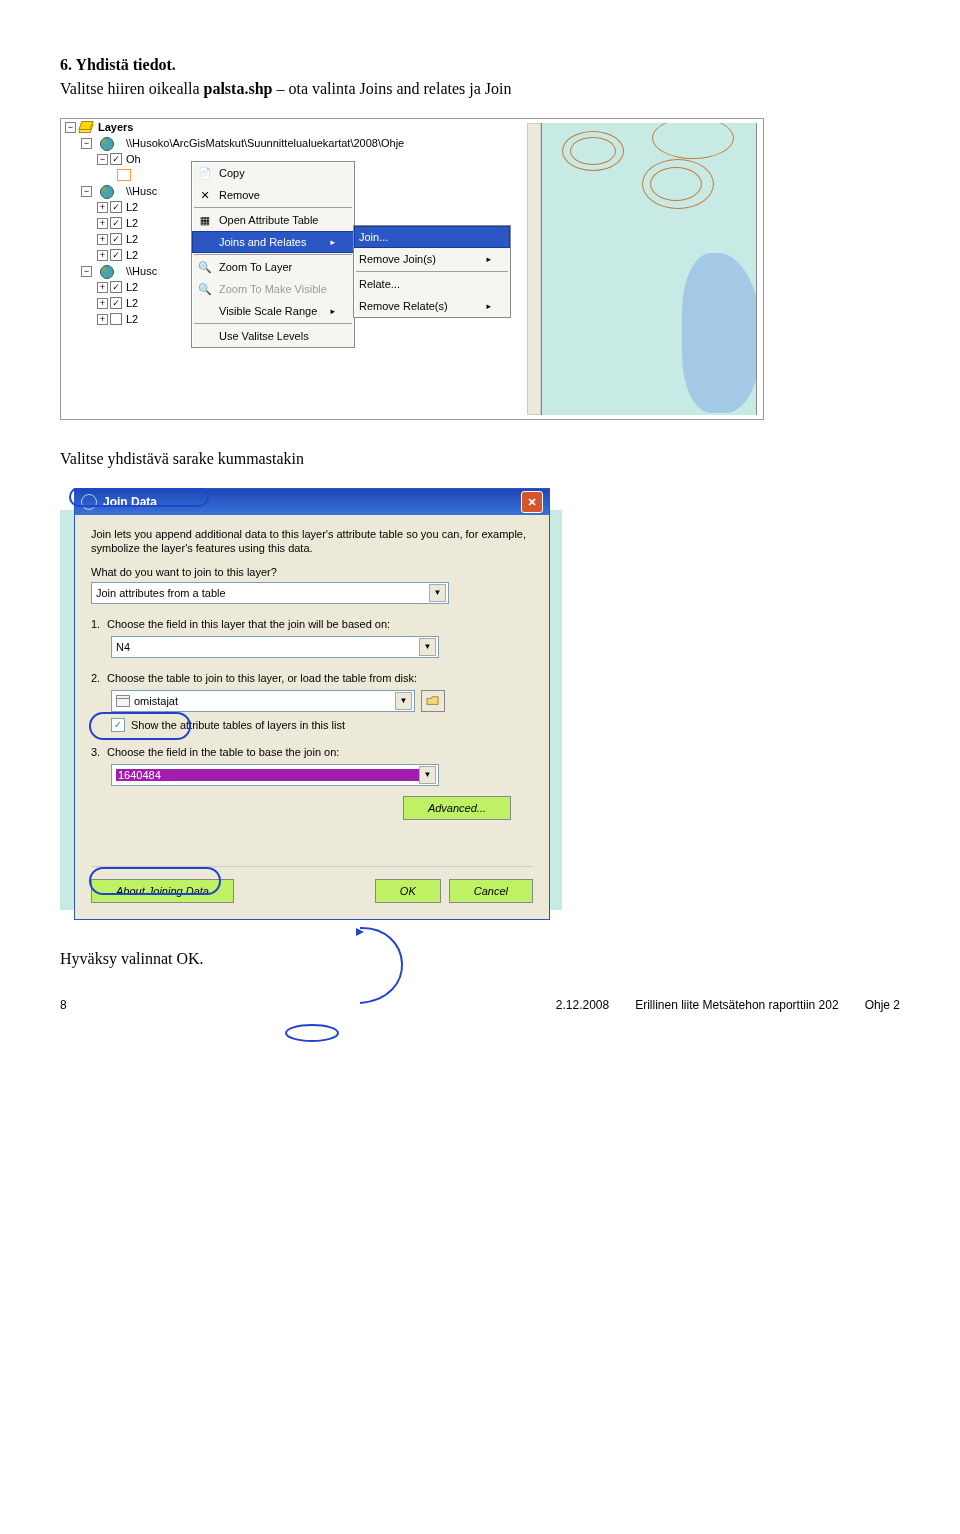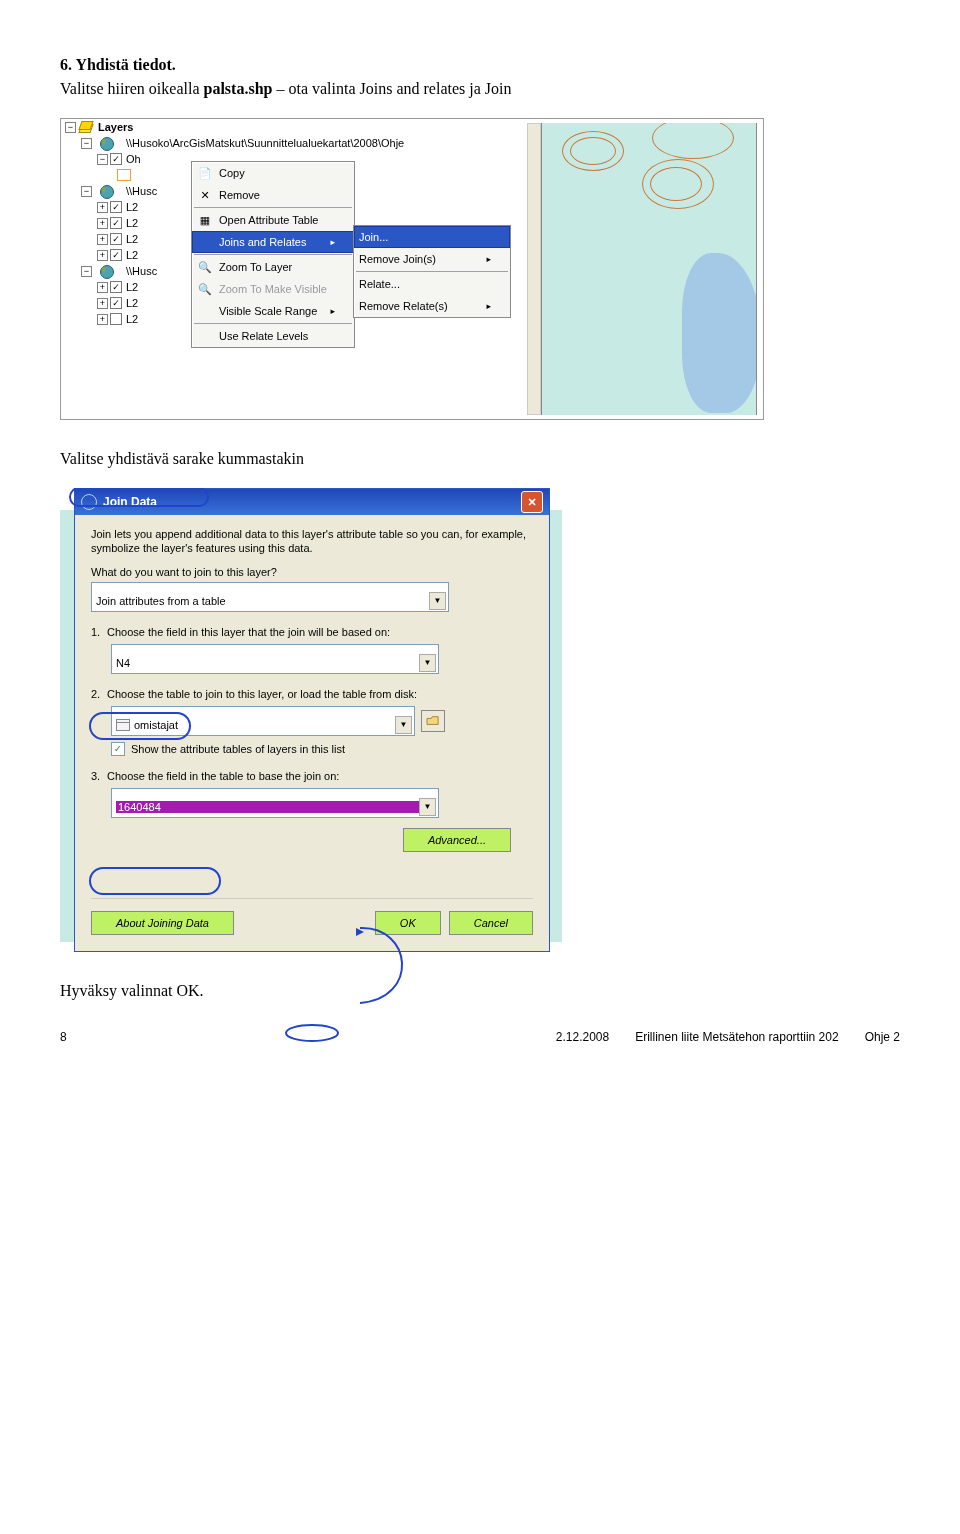--- a/index.html
+++ b/index.html
@@ -52,21 +52,21 @@
 .join-wrap { position:relative; width:502px; font-family:Tahoma,Arial,sans-serif; font-size:11px; }
 .jd-backdrop { position:absolute; left:0; right:0; top:22px; bottom:10px; background:#c7eae4; }
 .jd-dlg { position:relative; width:474px; margin-left:14px; background:#ece9d8; border:1px solid #2a57c3; }
 .jd-title { height:26px; background:linear-gradient(#1e47b8,#3a72d8); color:#fff; display:flex; align-items:center; padding:0 6px; font-weight:bold; font-size:12px; }
 .jd-title .jd-ico { width:16px; height:16px; margin-right:6px; position:relative; }
 .jd-title .jd-ico::before { content:""; position:absolute; left:0; top:0; width:14px; height:14px; border:1px solid #b2cef7; border-radius:50%; }
 .jd-close { margin-left:auto; width:20px; height:20px; background:#d7552e; border:1px solid #fff; border-radius:3px; color:#fff; display:flex; align-items:center; justify-content:center; font-weight:bold; font-size:11px; }
 .jd-body { padding:12px 16px 16px 16px; }
 .jd-expl { color:#000; line-height:1.3; margin-bottom:10px; }
 .jd-label { margin-bottom:4px; }
-.jd-combo { height:20px; border:1px solid #7f9db9; background:#fff; display:flex; align-items:center; padding:8px 2px 0 4px; }
+.jd-combo { height:20px; border:1px solid #7f9db9; background:#fff; display:flex; align-items:center; padding:0 2px 0 4px; }
 .jd-combo .val { flex:1; }
 .jd-combo .arrow, .open-btn .arrow { width:15px; height:16px; background:#ece9d8; border:1px solid #aaa; display:flex; align-items:center; justify-content:center; font-size:8px; }
 .jd-combo.sel .val { background:#a21caf; color:#fff; padding:0 2px; }
 .ol { margin:0; padding:0; list-style:none; }
 .ol > li { margin:14px 0 8px 0; }
 .ol .num { display:inline-block; width:16px; }
 .ol .step-text { display:inline; }
 .ol .inner { margin-top:6px; margin-left:20px; }
 .row { display:flex; align-items:center; gap:6px; }
 .open-btn { width:22px; height:20px; border:1px solid #888; background:#ece9d8; display:flex; align-items:center; justify-content:center; }
@@ -187,21 +187,21 @@
           <span class="mi-ico">🔍</span>
           <span>Zoom To Make Visible</span>
         </div>
     <div class="ctx-item arrow">
           <span class="mi-ico"></span>
           <span>Visible Scale Range</span>
         </div>
     <div class="ctx-sep"></div>
     <div class="ctx-item">
           <span class="mi-ico"></span>
-          <span>Use Relate Levels</span>
+          <span>Use Valitse Levels</span>
         </div>
   </div>
 
   <div class="sub-menu">
     <div class="ctx-item hov">
           <span>Join...</span>
         </div>
     <div class="ctx-item arrow">
           <span>Remove Join(s)</span>
         </div>

